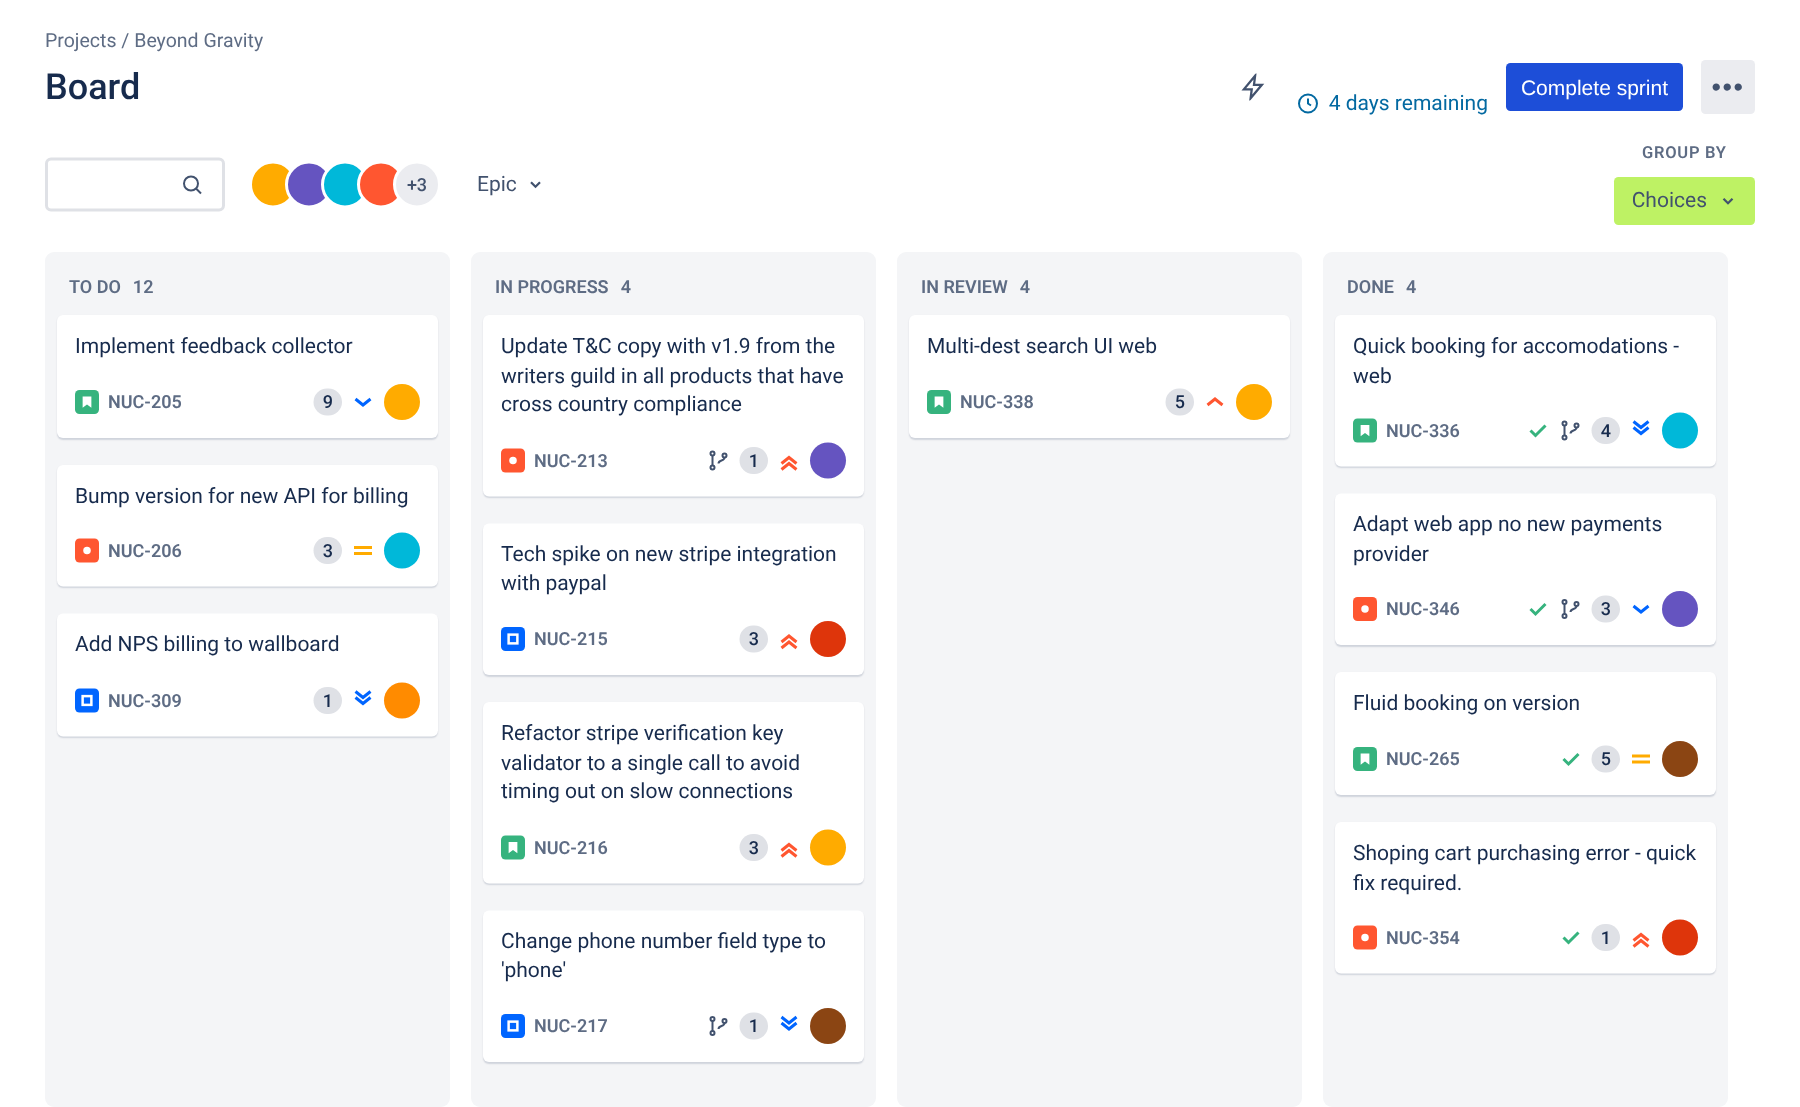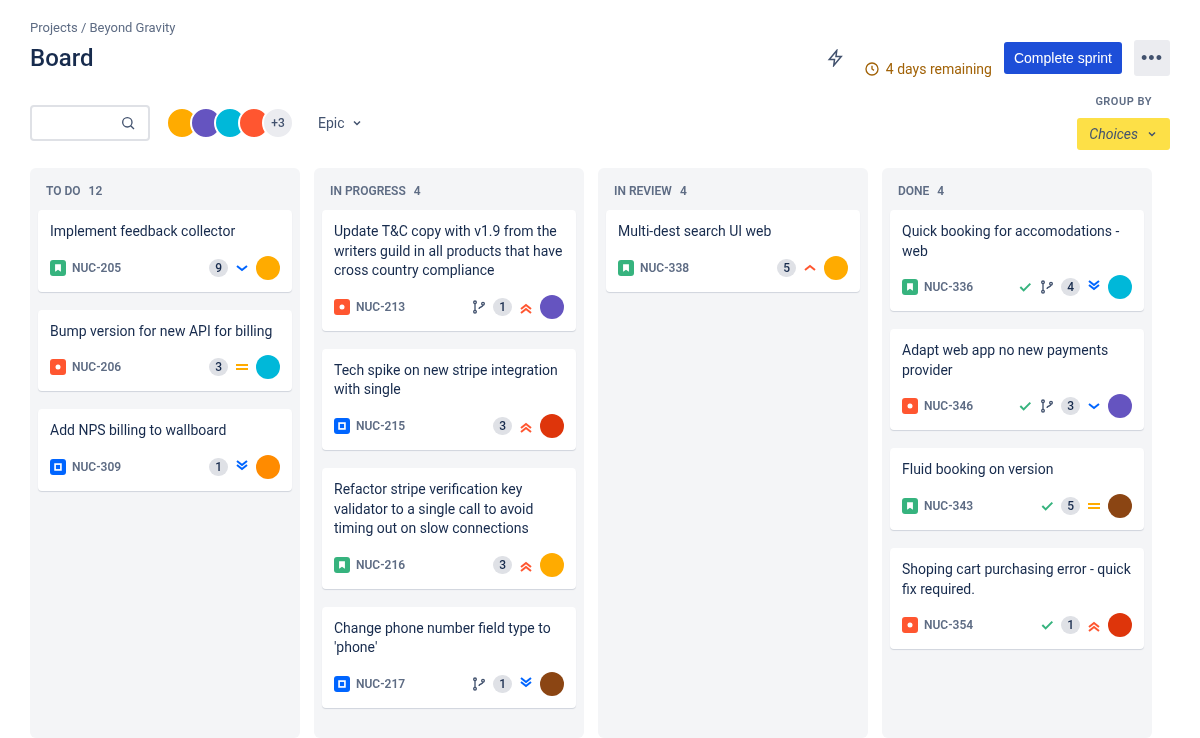--- a/index.html
+++ b/index.html
@@ -3,36 +3,36 @@
 <meta charset="utf-8">
 <style>
 * { box-sizing: border-box; margin: 0; padding: 0; }
 body { font-family: -apple-system, BlinkMacSystemFont, "Segoe UI", Roboto, sans-serif; background: #fff; color: #172B4D; padding: 20px 30px; width: 1200px; }
 .breadcrumb { font-size: 13px; color: #5E6C84; margin-bottom: 4px; }
 .breadcrumb span { cursor: pointer; }
 .header-row { display: flex; align-items: center; justify-content: space-between; margin-bottom: 18px; }
 .page-title { font-size: 24px; font-weight: 500; color: #172B4D; }
 .header-actions { display: flex; align-items: center; gap: 12px; }
 .icon-btn { width: 32px; height: 32px; display: flex; align-items: center; justify-content: center; border-radius: 3px; cursor: pointer; color: #42526E; }
-.time-remaining { display: flex; align-items: flex-end; gap: 6px; font-size: 14px; color: #a16207; margin-top: 22px; }
+.time-remaining { display: flex; align-items: flex-end; gap: 6px; font-size: 14px; color: #0369a1; margin-top: 22px; }
 .btn-primary { background: #1d4ed8; color: #fff; border: none; padding: 8px 10px; border-radius: 3px; font-size: 14px; font-weight: 500; cursor: pointer; }
 .btn-more { background: #EBECF0; border: none; width: 36px; height: 36px; border-radius: 3px; cursor: pointer; display:flex; align-items:center; justify-content:center; color:#42526E; font-size:18px; letter-spacing:1px;}
 .toolbar { display: flex; align-items: center; justify-content: space-between; margin-bottom: 18px; }
 .toolbar-left { display: flex; align-items: center; gap: 16px; }
 .search-box { width: 120px; height: 36px; border: 2px solid #DFE1E6; border-radius: 4px; display: flex; align-items: center; padding: 0 8px; }
 .search-box input { border: none; outline: none; width: 80px; font-size: 14px; }
 .search-box svg { color: #42526E; }
 .avatars { display: flex; align-items: center; }
 .avatar { width: 32px; height: 32px; border-radius: 50%; border: 2px solid #fff; margin-left: -8px; display:flex; align-items:center; justify-content:center; color:#fff; font-size:12px; font-weight:600;}
 .avatar:first-child { margin-left: 0; }
 .avatar-more { background: #EBECF0; color: #42526E; font-size: 12px; font-weight: 500; }
 .filter-dd { display: flex; align-items: center; gap: 6px; font-size: 14px; color: #42526E; cursor: pointer; padding: 6px 8px; border-radius: 3px; }
 .group-by { display: flex; align-items: center; gap: 10px; flex-direction: column; }
 .group-by-label { font-size: 11px; color: #5E6C84; font-weight: 600; letter-spacing: 0.5px; }
-.group-by-select { background: #fde047; padding: 8px 12px; border-radius: 3px; font-size: 14px; color: #42526E; display: flex; align-items: center; gap: 8px; cursor: pointer; font-style: italic; }
+.group-by-select { background: #bef264; padding: 8px 12px; border-radius: 3px; font-size: 14px; color: #42526E; display: flex; align-items: center; gap: 8px; cursor: pointer; }
 .board { display: flex; gap: 14px; }
 .column { width: 270px; background: #F4F5F7; border-radius: 6px; padding: 12px 8px; }
 .col-header { font-size: 12px; font-weight: 600; color: #5E6C84; padding: 4px 8px 12px; display: flex; gap: 8px; }
 .card { background: #fff; border-radius: 4px; padding: 12px; margin-bottom: 18px; box-shadow: 0 1px 1px rgba(9,30,66,0.15); cursor: pointer; }
 .card-title { font-size: 14px; color: #172B4D; margin-bottom: 14px; line-height: 1.4; }
 .card-footer { display: flex; align-items: center; justify-content: space-between; }
 .card-id { display: flex; align-items: center; gap: 6px; font-size: 12px; font-weight: 600; color: #5E6C84; }
 .type-icon { width: 16px; height: 16px; border-radius: 3px; display:flex; align-items:center; justify-content:center; }
 .type-story { background: #36B37E; }
 .type-bug { background: #FF5630; }
@@ -200,21 +200,21 @@
             <span class="badge">1</span>
             <svg width="16" height="16" viewBox="0 0 16 16" fill="none" stroke="#FF5630" stroke-width="2">
               <path d="M3 14l5-4 5 4"></path>
               <path d="M3 10l5-4 5 4"></path>
             </svg>
             <div class="card-avatar" style="background:#6554C0"></div>
           </div>
       </div>
       </div>
       <div class="card">
-      <div class="card-title">Tech spike on new stripe integration with single</div>
+      <div class="card-title">Tech spike on new stripe integration with paypal</div>
       <div class="card-footer">
         <div class="card-id">
             <div class="type-icon type-task">
               <svg width="10" height="10" viewBox="0 0 24 24" fill="none" stroke="#fff" stroke-width="4">
                 <rect x="5" y="5" width="14" height="14"></rect>
               </svg>
             </div>
             <span>NUC-215</span>
           </div>
         <div class="card-meta">
@@ -368,21 +368,21 @@
       </div>
       <div class="card">
       <div class="card-title">Fluid booking on version</div>
       <div class="card-footer">
         <div class="card-id">
             <div class="type-icon type-story">
               <svg width="10" height="10" viewBox="0 0 24 24" fill="#fff">
                 <path d="M5 3v18l7-5 7 5V3H5z"></path>
               </svg>
             </div>
-            <span>NUC-343</span>
+            <span>NUC-265</span>
           </div>
         <div class="card-meta">
             <svg class="check-icon" width="16" height="16" viewBox="0 0 24 24" fill="none" stroke="currentColor" stroke-width="3">
               <path d="M5 12l5 5L20 7"></path>
             </svg>
             <span class="badge">5</span>
             <svg width="16" height="16">
               <rect x="2" y="5" width="12" height="2" fill="#FFAB00"></rect>
               <rect x="2" y="9" width="12" height="2" fill="#FFAB00"></rect>
             </svg>

